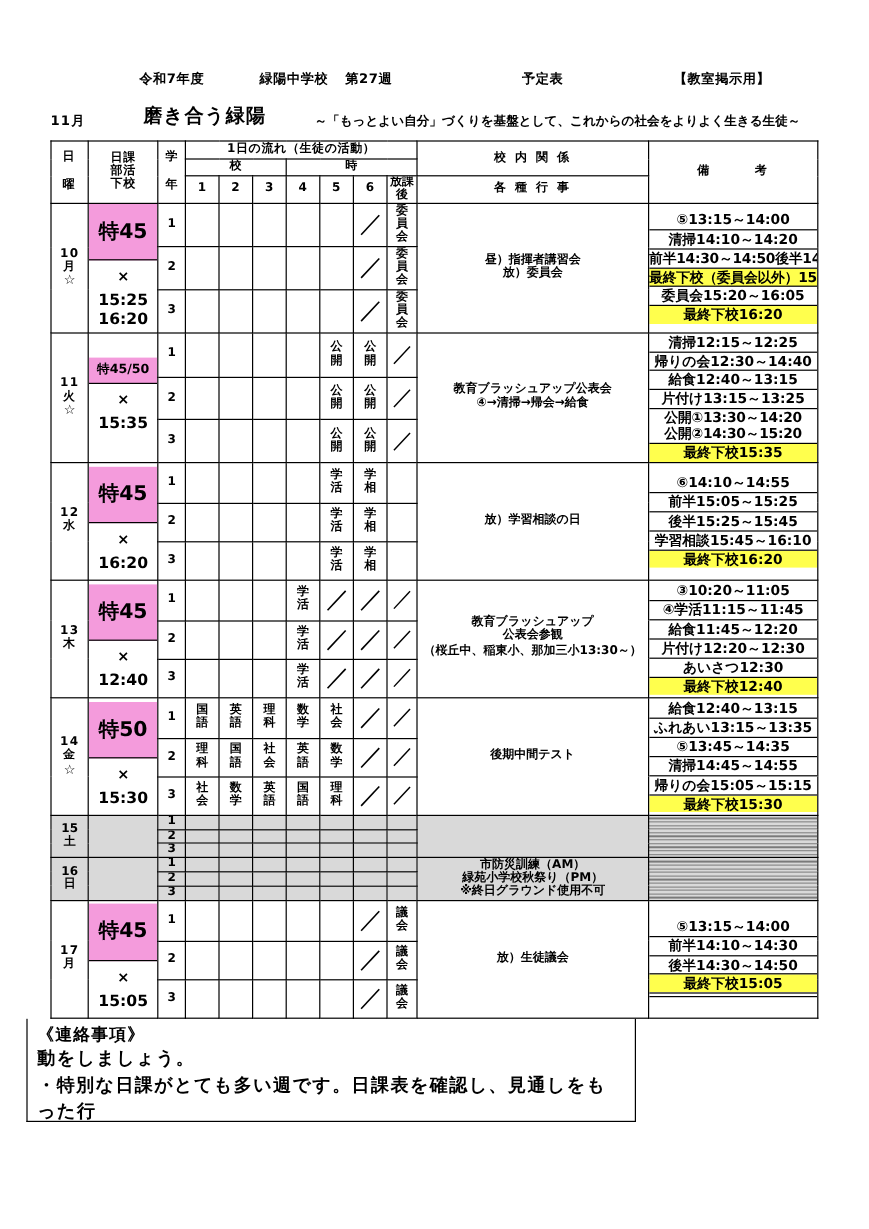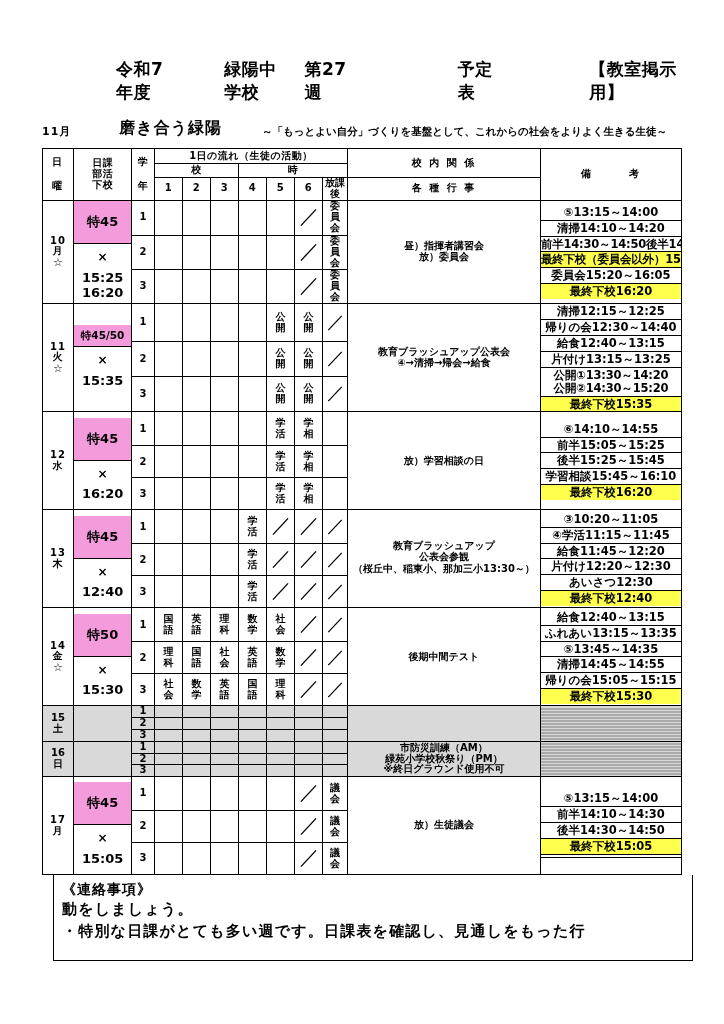--- a/index.html
+++ b/index.html
@@ -8,21 +8,21 @@
     width:724px; height:1024px;
     background:#ffffff;
     font-family:"DejaVu Sans", sans-serif;
     color:#000;
     overflow:hidden;
   }
   .page { position:relative; width:724px; height:1024px; padding:0; }
 
   
   .doc-head { padding:58px 42px 0 42px; }
-  .line1 { display:flex; align-items:baseline; font-size:17px; font-weight:bold; letter-spacing:.5px; }
+  .line1 { display:flex; align-items:baseline; font-size:11px; font-weight:bold; letter-spacing:.5px; }
   .line1 .nendo { margin-left:74px; }
   .line1 .school { margin-left:46px; }
   .line1 .week { margin-left:14px; }
   .line1 .yotei { margin-left:108px; }
   .line1 .use { margin-left:92px; }
 
   .line2 { display:flex; align-items:flex-end; margin-top:14px; }
   .line2 .month { font-size:11px; font-weight:bold; letter-spacing:1px; }
   .line2 .slogan { font-size:16px; font-weight:bold; margin-left:48px; letter-spacing:1px; }
   .line2 .motto { font-size:10.5px; font-weight:bold; margin-left:40px; letter-spacing:0; }
@@ -57,21 +57,21 @@
 
   
   .daycell { font-size:17px; font-weight:bold; line-height:1.5; padding:2px 0; }
   .daycell .d-num { display:block; letter-spacing:1px; }
   .daycell .d-wd  { display:block; letter-spacing:1px; }
   .daycell .d-star{ display:block; font-size:11px; font-weight:normal; line-height:1; }
 
   .nikka-box { display:flex; flex-direction:column; height:100%; }
   .nikka-tag {
     background:#f49bdc; color:#000;
-    font-size:13px; font-weight:bold;
+    font-size:17px; font-weight:bold;
     padding:14px 0; letter-spacing:0;
     border-bottom:1px solid #000;
   }
   .nikka-tag.small { font-size:10.5px; padding:5px 0; }
   .nikka-x { font-size:12px; padding:7px 0 6px; }
   .nikka-time { font-size:13px; font-weight:bold; line-height:1.22; padding-bottom:2px; }
 
   .gk { font-size:12px; font-weight:bold; }
   .subj { font-size:10.5px; font-weight:bold; line-height:1.02; letter-spacing:0; }
   .subj span { display:block; }
@@ -97,22 +97,22 @@
 
   
   .wkend td { background:#d9d9d9; }
   .wk-date { font-size:10px; font-weight:bold; line-height:1.35; }
   .wk-num { font-size:9.5px; font-weight:bold; }
   .wk-ev { text-align:left; padding:1px 5px; font-size:8px; line-height:1.42; font-weight:bold; white-space:nowrap; }
   .wk-rm { background:repeating-linear-gradient(#d9d9d9 0 2px, #7a7a7a 2px 3px) !important; }
 
   
   .notice {
-    margin:0 53px;
-    width:640px;
+    margin:0 22px;
+    width:508px;
     border:1px solid #000;
     border-top:0;
     height:86px;
     padding:5px 8px 0 8px;
   }
   .notice .n-title { font-size:14px; font-weight:bold; letter-spacing:1px; line-height:1.35; }
   .notice .n-body { font-size:15px; font-weight:bold; letter-spacing:1.2px; line-height:1.45; }
 </style>
 </head>
 <body>

